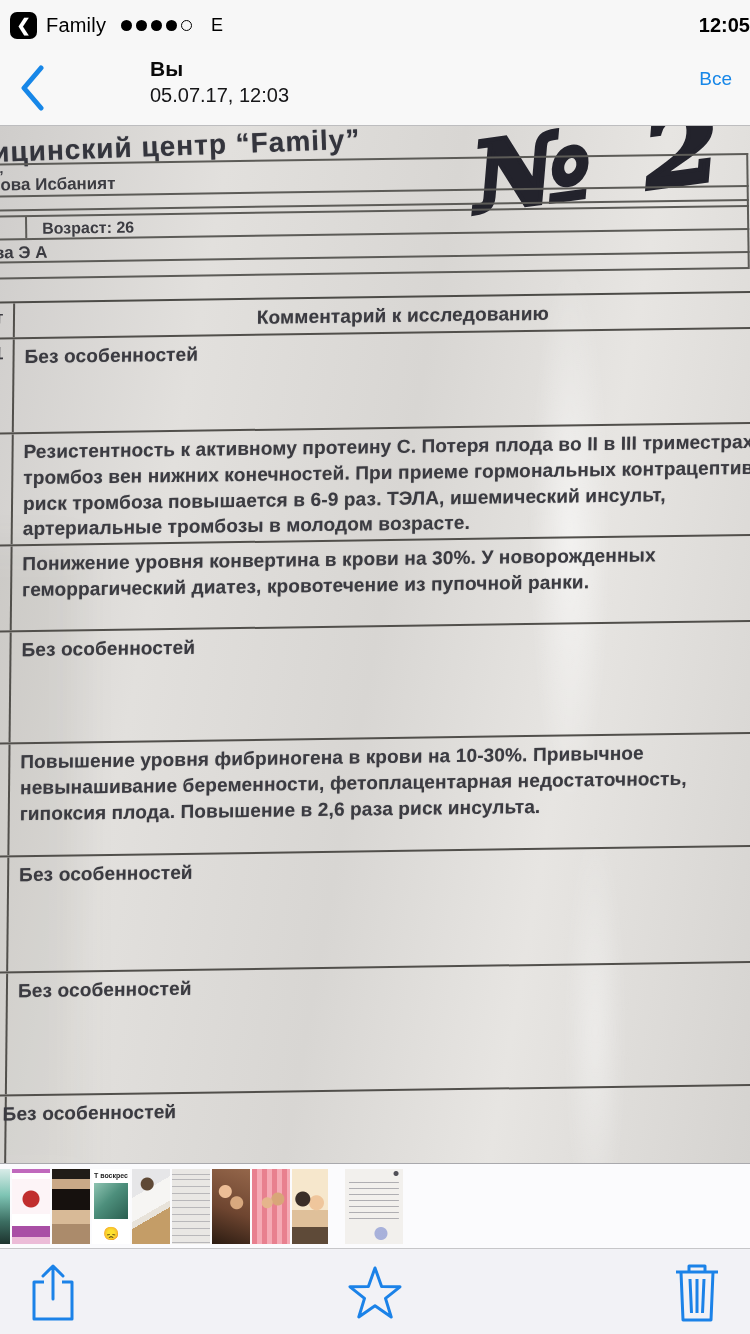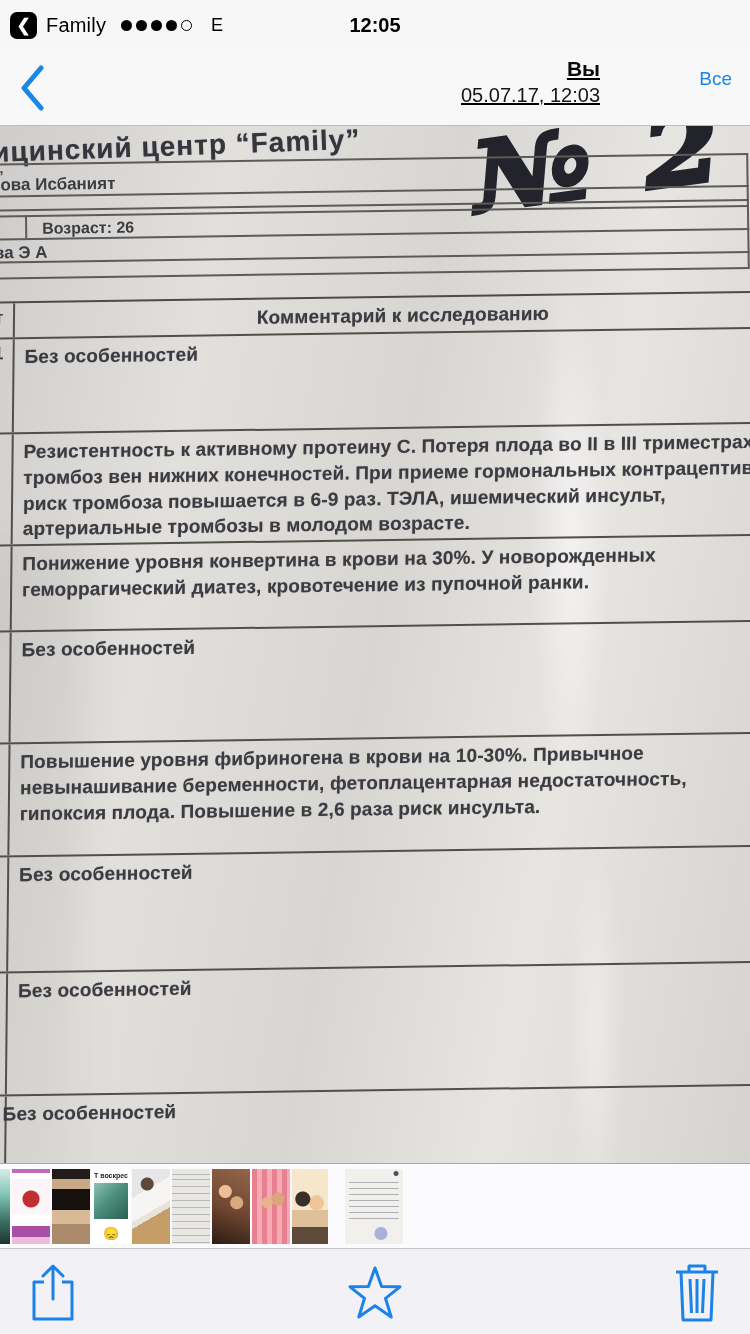--- a/index.html
+++ b/index.html
@@ -10,32 +10,32 @@
   .statusbar { position:absolute; top:0; left:0; width:750px; height:50px; background:#f7f7f7;
     display:flex; align-items:center; }
   .sb-left { position:absolute; left:10px; top:0; height:50px; display:flex; align-items:center; gap:9px; }
   .back-chip { width:27px; height:27px; background:#000; border-radius:7px; color:#fff;
     display:flex; align-items:center; justify-content:center; font-size:17px; font-weight:bold; }
   .sb-app { font-size:20px; color:#000; letter-spacing:.2px; }
   .dots { display:flex; align-items:center; gap:4px; margin-left:6px; }
   .dot { width:11px; height:11px; border-radius:50%; background:#000; }
   .dot.empty { background:transparent; border:1.5px solid #000; }
   .sb-net { font-size:18px; color:#000; margin-left:10px; }
-  .sb-time { position:absolute; left:0; width:750px; text-align:center; font-size:20px; font-weight:bold; color:#000; }
+  .sb-time { position:absolute; left:0; width:750px; text-align:right; font-size:20px; font-weight:bold; color:#000; }
   .sb-right { position:absolute; right:10px; top:0; height:50px; display:flex; align-items:center; gap:7px; }
   .sb-batt-txt { font-size:20px; color:#000; }
   .battery { position:relative; width:31px; height:14px; border:1px solid #2d2d2d; border-radius:3.5px; padding:1.5px; }
   .battery .fill { height:100%; width:85%; background:#000; border-radius:1.5px; }
   .battery .nub { position:absolute; right:-4px; top:4px; width:3px; height:6px; background:#2d2d2d; border-radius:0 2px 2px 0; }
 
   
   .navbar { position:absolute; top:50px; left:0; width:750px; height:76px; background:#f8f8f8;
     border-bottom:1px solid #bdbdbf; }
   .nav-back { position:absolute; left:8px; top:8px; width:48px; height:60px; display:flex; align-items:center; justify-content:center; }
-  .nav-center { position:absolute; left:150px; width:450px; top:4px; text-align:right;text-decoration:underline; }
+  .nav-center { position:absolute; left:150px; width:450px; top:4px; text-align:left; }
   .nav-title { font-size:21px; font-weight:bold; color:#0a0a0a; line-height:30px; }
   .nav-sub { font-size:20px; color:#161618; line-height:22px; }
   .nav-action { position:absolute; right:18px; top:18px; font-size:19px; color:#1787e8; }
 
   
   .photo { position:absolute; top:126px; left:0; width:750px; height:1037px; overflow:hidden;
     background:linear-gradient(100deg,#cfcdcb 0%,#e2e0dd 25%,#d8d6d3 50%,#e7e5e2 72%,#d5d3d0 100%); }
   .crease { position:absolute; pointer-events:none; }
   .c1 { left:530px; top:130px; width:80px; height:560px;
     background:radial-gradient(ellipse at center, rgba(255,255,255,.55), rgba(255,255,255,0) 70%); filter:blur(5px); }

